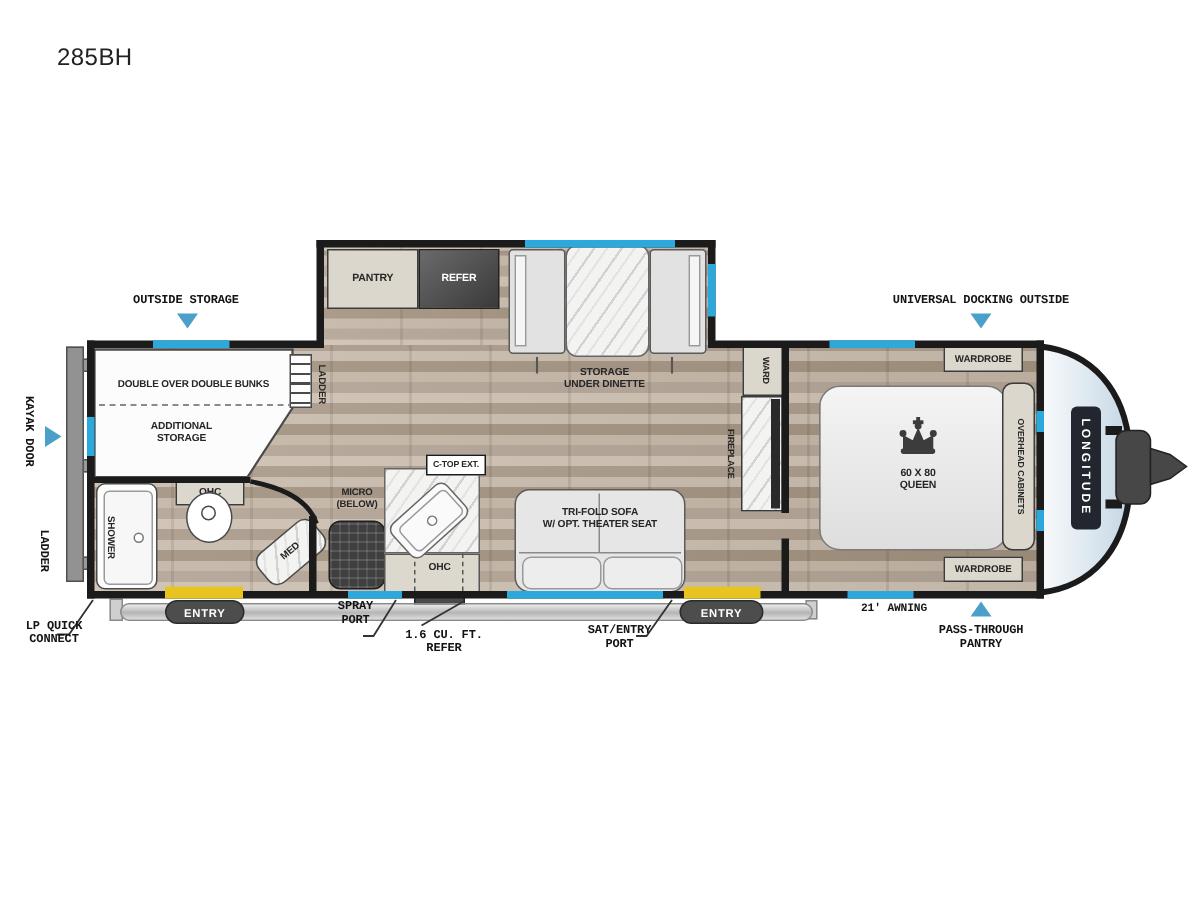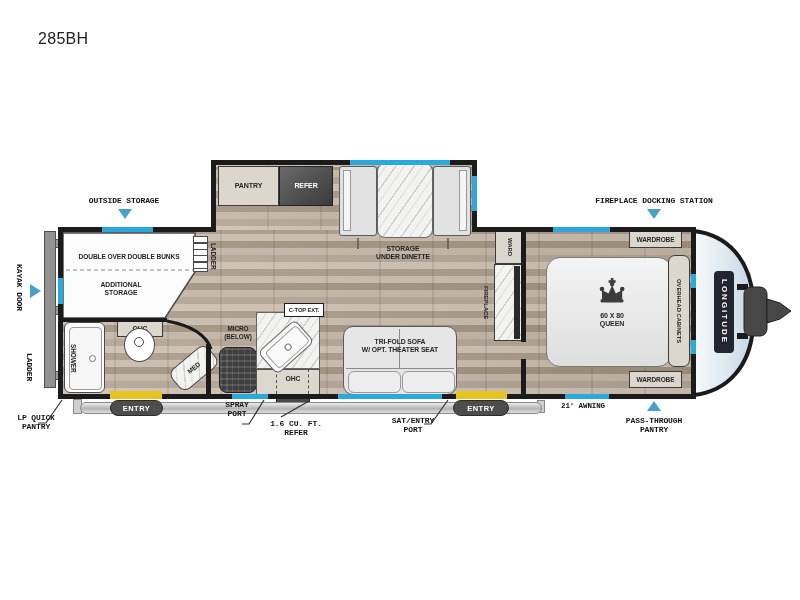--- a/index.html
+++ b/index.html
@@ -203,45 +203,45 @@
   <div class="abs step z8" style="left:456px;top:391px;width:51px;height:8px;"></div>
   <div class="abs z5" style="left:73px;top:399px;width:9px;height:15px;background:#cfcfcf;border:1px solid #8a8a8a;box-sizing:border-box;"></div>
   <div class="abs z5" style="left:537px;top:400px;width:8px;height:13px;background:#cfcfcf;border:1px solid #8a8a8a;box-sizing:border-box;"></div>
   <div class="abs z5" style="left:80px;top:402px;width:462px;height:12px;border-radius:6px;border:1px solid #8a8a8a;box-sizing:border-box;background:linear-gradient(180deg,#ececec,#b5b5b5 55%,#dedede);"></div>
   <div class="abs badge flexc z9" style="left:110px;top:400px;width:53px;height:16px;">
     <span>ENTRY</span>
   </div>
   <div class="abs badge flexc z9" style="left:453px;top:400px;width:56px;height:16px;">
     <span>ENTRY</span>
   </div>
-  <div class="abs co z9" style="left:548px;top:402px;width:70px;text-align:center;font-size:7.5px;">21' AWNING</div>
+  <div class="abs co z9" style="left:548px;top:402px;width:70px;text-align:right;font-size:7.5px;">21' AWNING</div>
 
   <svg class="abs z8" style="left:0;top:0;" width="800" height="600">
     <path d="M 167 321 Q 204 328 211 349" fill="none" stroke="#1b1b1b" stroke-width="3.2"></path>
     <path d="M 38 423 L 46 423 L 62 400" fill="none" stroke="#333" stroke-width="1.2"></path>
     <path d="M 242 424 L 249 424 L 264 400" fill="none" stroke="#333" stroke-width="1.2"></path>
     <path d="M 281 417 L 309 401" fill="none" stroke="#333" stroke-width="1.2"></path>
     <path d="M 424 424 L 431 424 L 448 400" fill="none" stroke="#333" stroke-width="1.2"></path>
     <line x1="358" y1="238" x2="358" y2="249" stroke="#555" stroke-width="1.4"></line>
     <line x1="448" y1="238" x2="448" y2="249" stroke="#555" stroke-width="1.4"></line>
   </svg>
 
   <div class="abs co z9" style="left:74px;top:196px;width:100px;">OUTSIDE STORAGE</div>
   <div class="abs tri-down z9" style="left:118px;top:209px;"></div>
 
-  <div class="abs co z9" style="left:579px;top:196px;width:150px;">FIREPLACE DOCKING STATION</div>
+  <div class="abs co z9" style="left:579px;top:196px;width:150px;">UNIVERSAL DOCKING OUTSIDE</div>
   <div class="abs tri-down z9" style="left:647px;top:209px;"></div>
 
   <div class="abs co v flexc z9" style="left:12px;top:260px;width:14px;height:56px;">KAYAK DOOR</div>
   <div class="abs tri-right z9" style="left:30px;top:284px;"></div>
 
   <div class="abs co v flexc z9" style="left:22px;top:348px;width:14px;height:38px;">LADDER</div>
 
   <div class="abs co pre z9" style="left:5px;top:413px;width:62px;">LP QUICK
-PANTRY</div>
+CONNECT</div>
   <div class="abs co pre z9" style="left:212px;top:400px;width:50px;">SPRAY
 PORT</div>
   <div class="abs co pre z9" style="left:265px;top:419px;width:62px;">1.6 CU. FT.
 REFER</div>
   <div class="abs co pre z9" style="left:384px;top:416px;width:58px;">SAT/ENTRY
 PORT</div>
 
   <div class="abs tri-up z9" style="left:647px;top:401px;"></div>
   <div class="abs co pre z9" style="left:619px;top:416px;width:70px;">PASS-THROUGH
 PANTRY</div>

